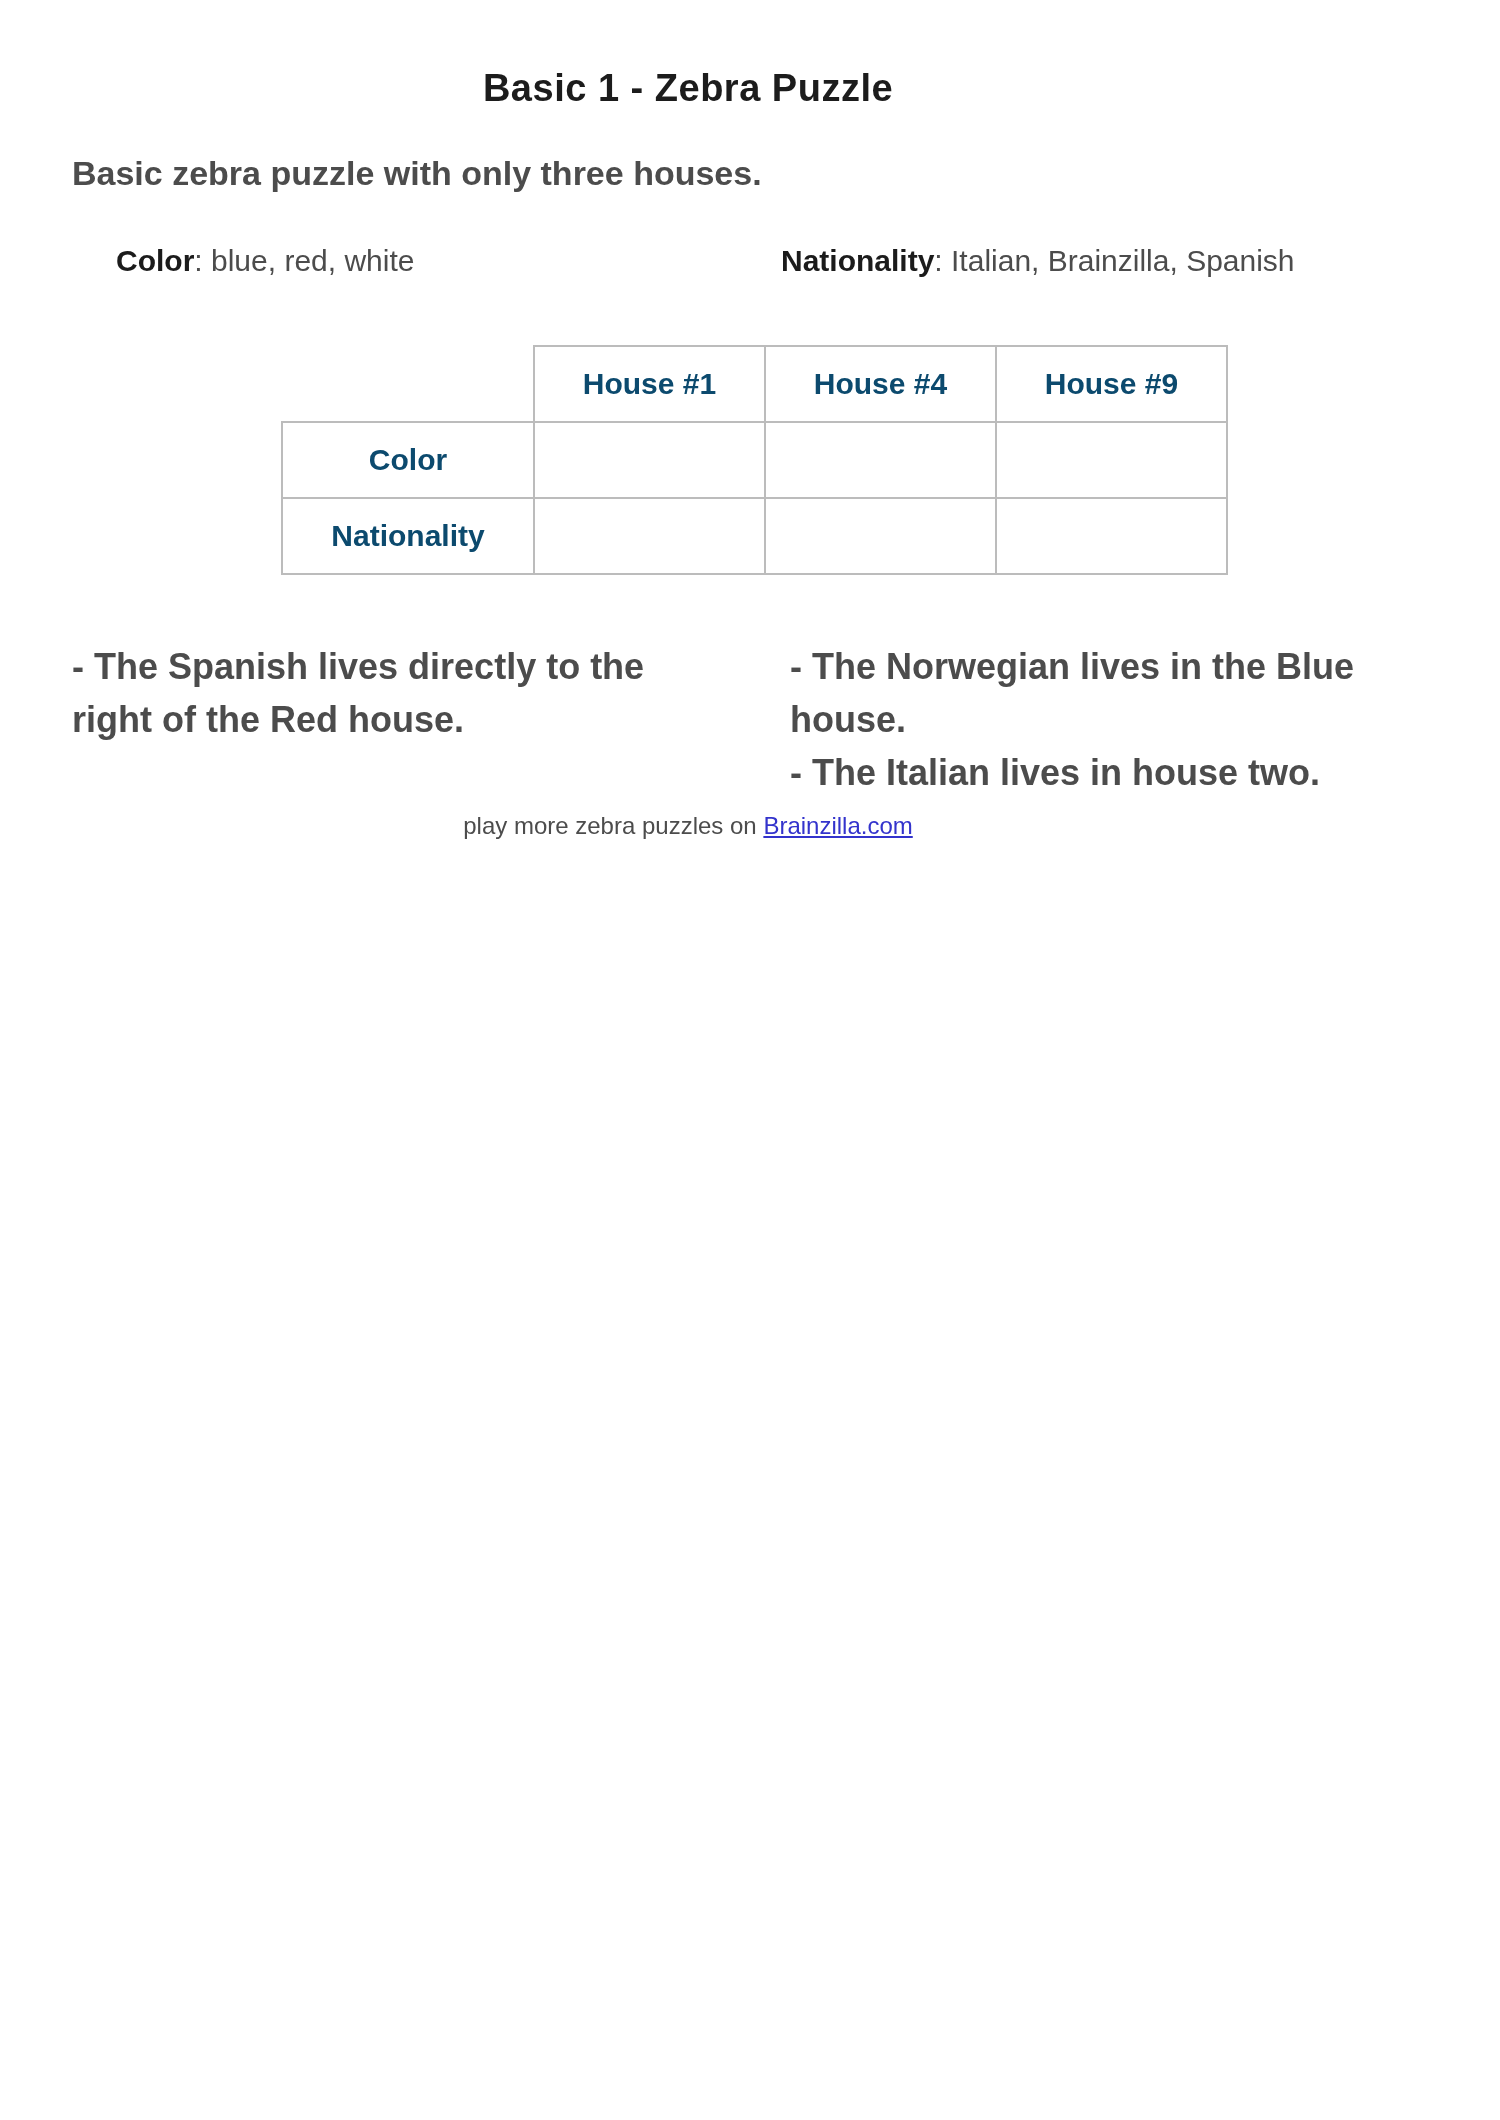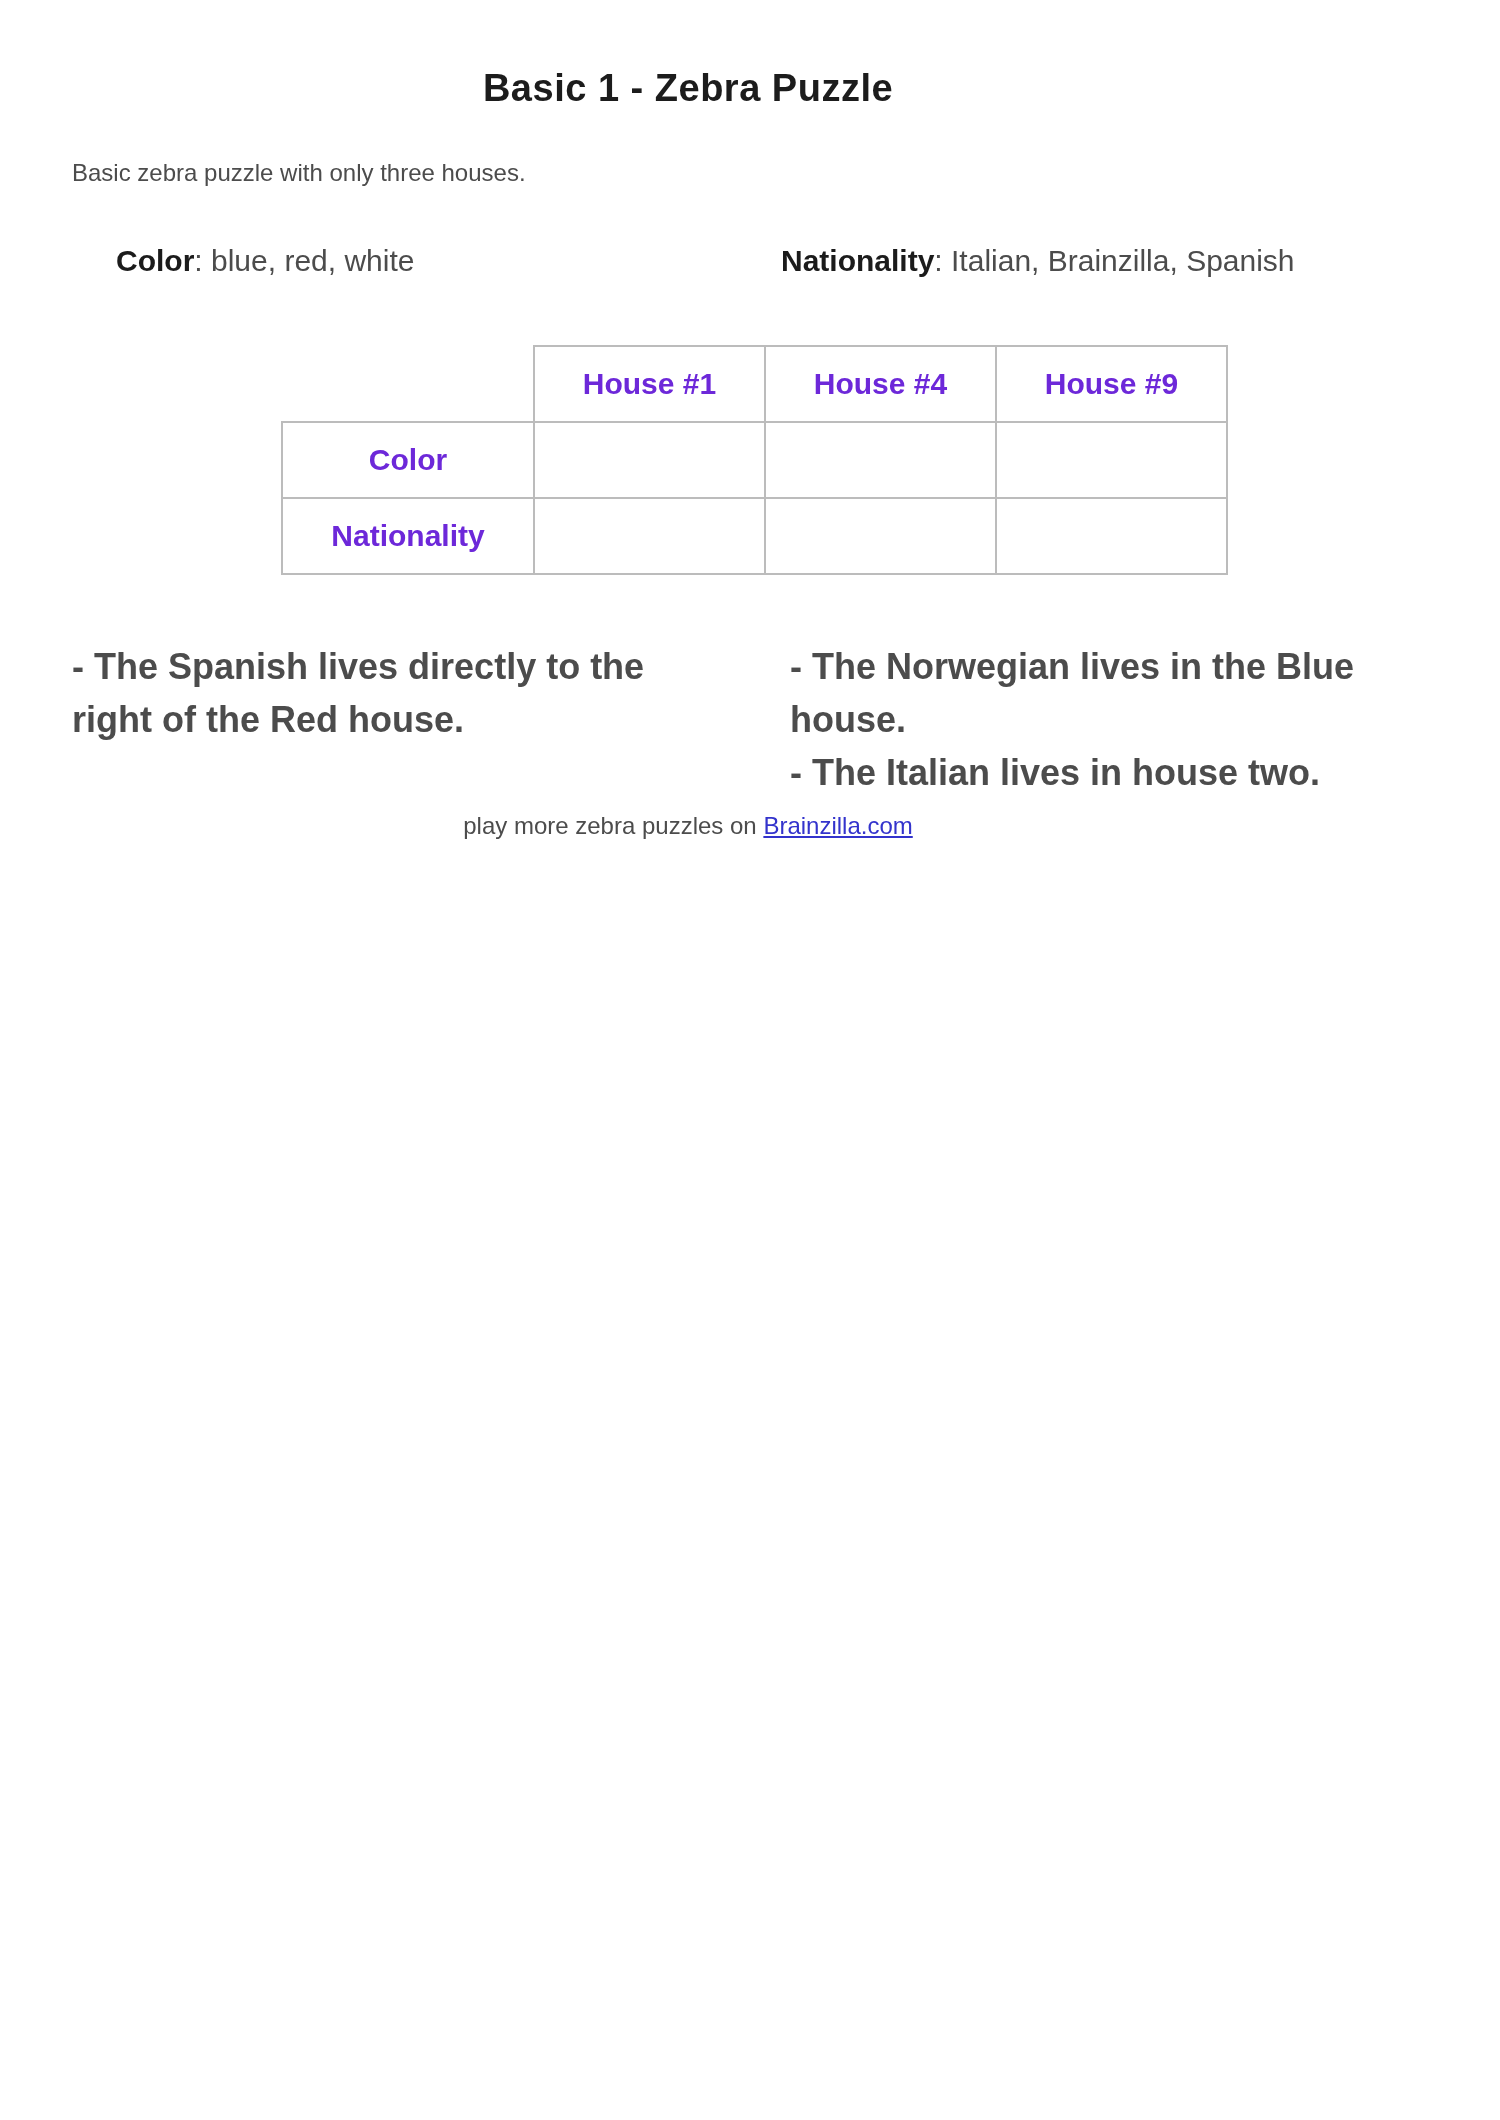--- a/index.html
+++ b/index.html
@@ -18,42 +18,42 @@
     text-align: center;
     font-size: 38px;
     line-height: 46px;
     font-weight: bold;
     letter-spacing: 0.5px;
     color: #1c1c1c;
   }
   .subtitle {
     position: absolute;
     top: 153px; left: 72px; right: 72px;
-    font-size: 24px;
+    font-size: 34px;
     line-height: 40px;
-    font-weight: 400;
+    font-weight: 700;
     color: #4c4c4c;
   }
   .cat-line { position: absolute; top: 241px; left: 0; right: 0; height: 40px; }
   .cat { position: absolute; font-size: 30px; line-height: 40px; color: #4c4c4c; font-weight: 300; white-space: nowrap; }
   .cat-left { left: 72px; margin-left: 44px; }
   .cat-right { left: 781px; }
   .cat b { color: #1b1b1b; font-weight: bold; }
   table.grid {
     position: absolute;
     left: 281px; top: 345px;
     border-collapse: collapse;
     table-layout: fixed;
   }
   table.grid td, table.grid th {
     border: 2px solid #bcbcbc;
     background: #ffffff;
     height: 76px;
     font-size: 30px;
-    color: #6d28d9;
+    color: #0c4a6e;
     text-align: center;
     vertical-align: middle;
   }
   table.grid th { font-weight: bold; }
   table.grid .corner { border: none; background: transparent; }
   .col-head { width: 231px; }
   .row-head { width: 252px; }
   .clues { position: absolute; top: 640px; left: 0; right: 0; }
   .clue-col {
     position: absolute;

